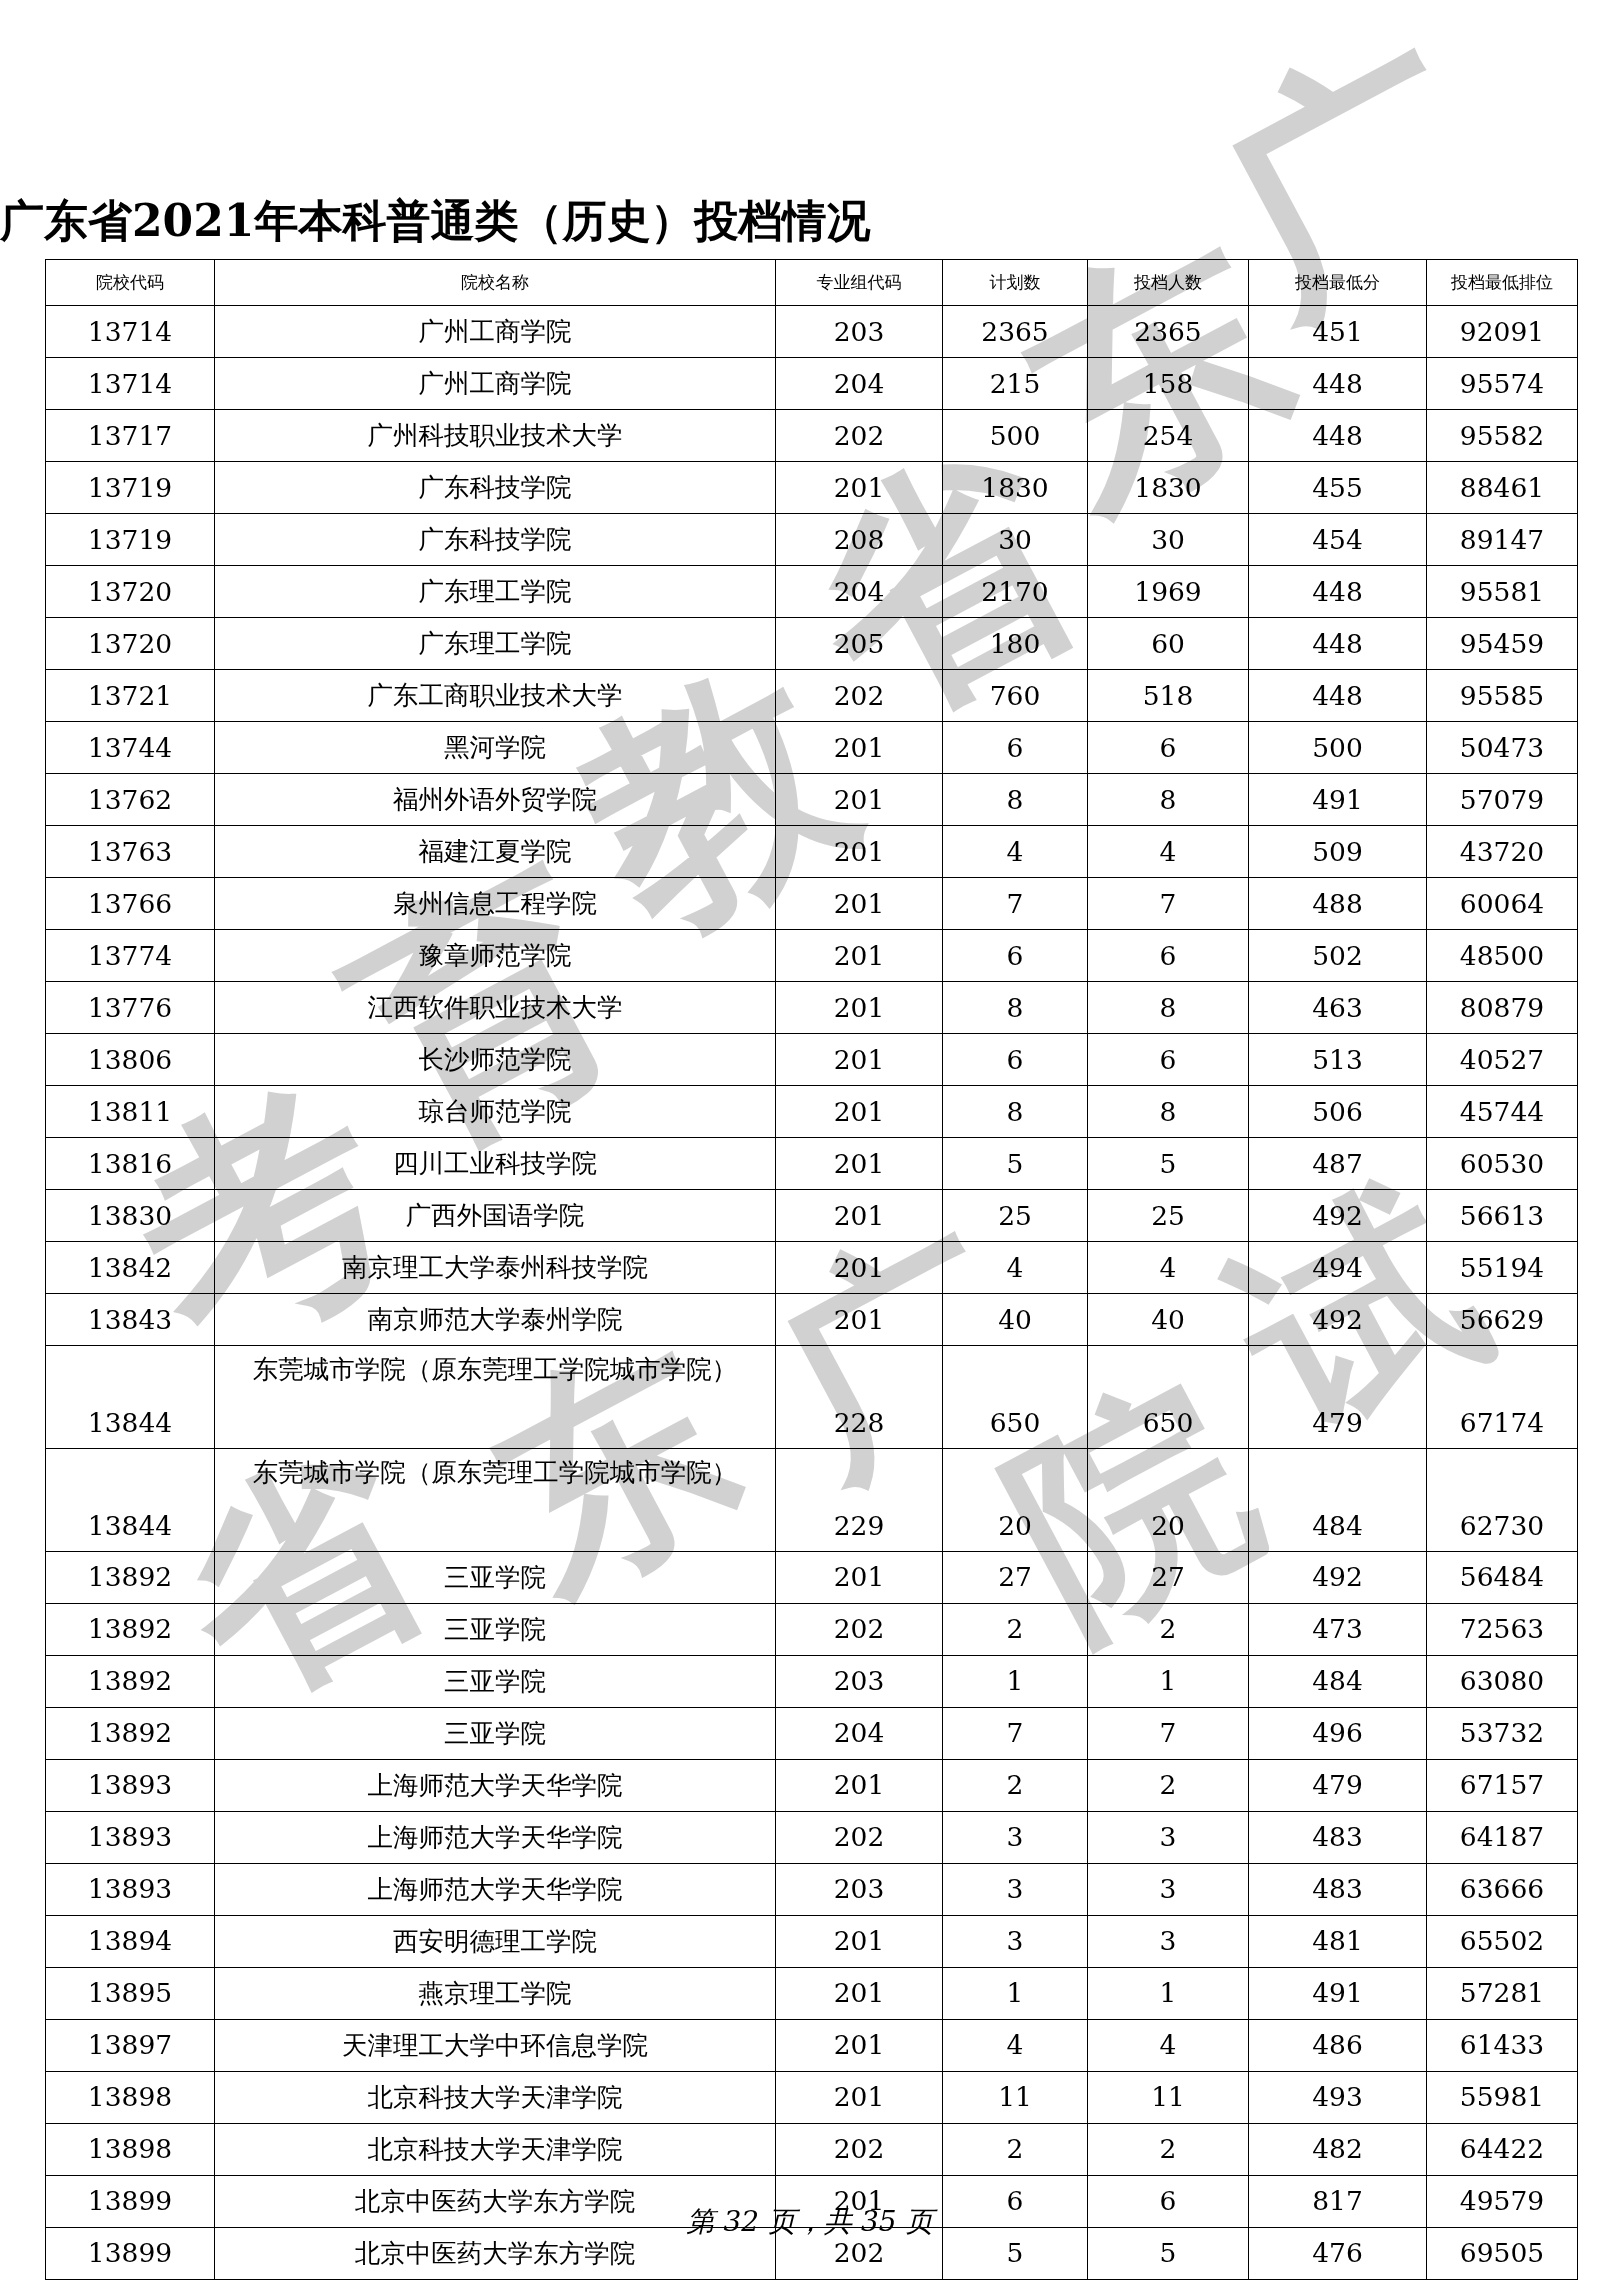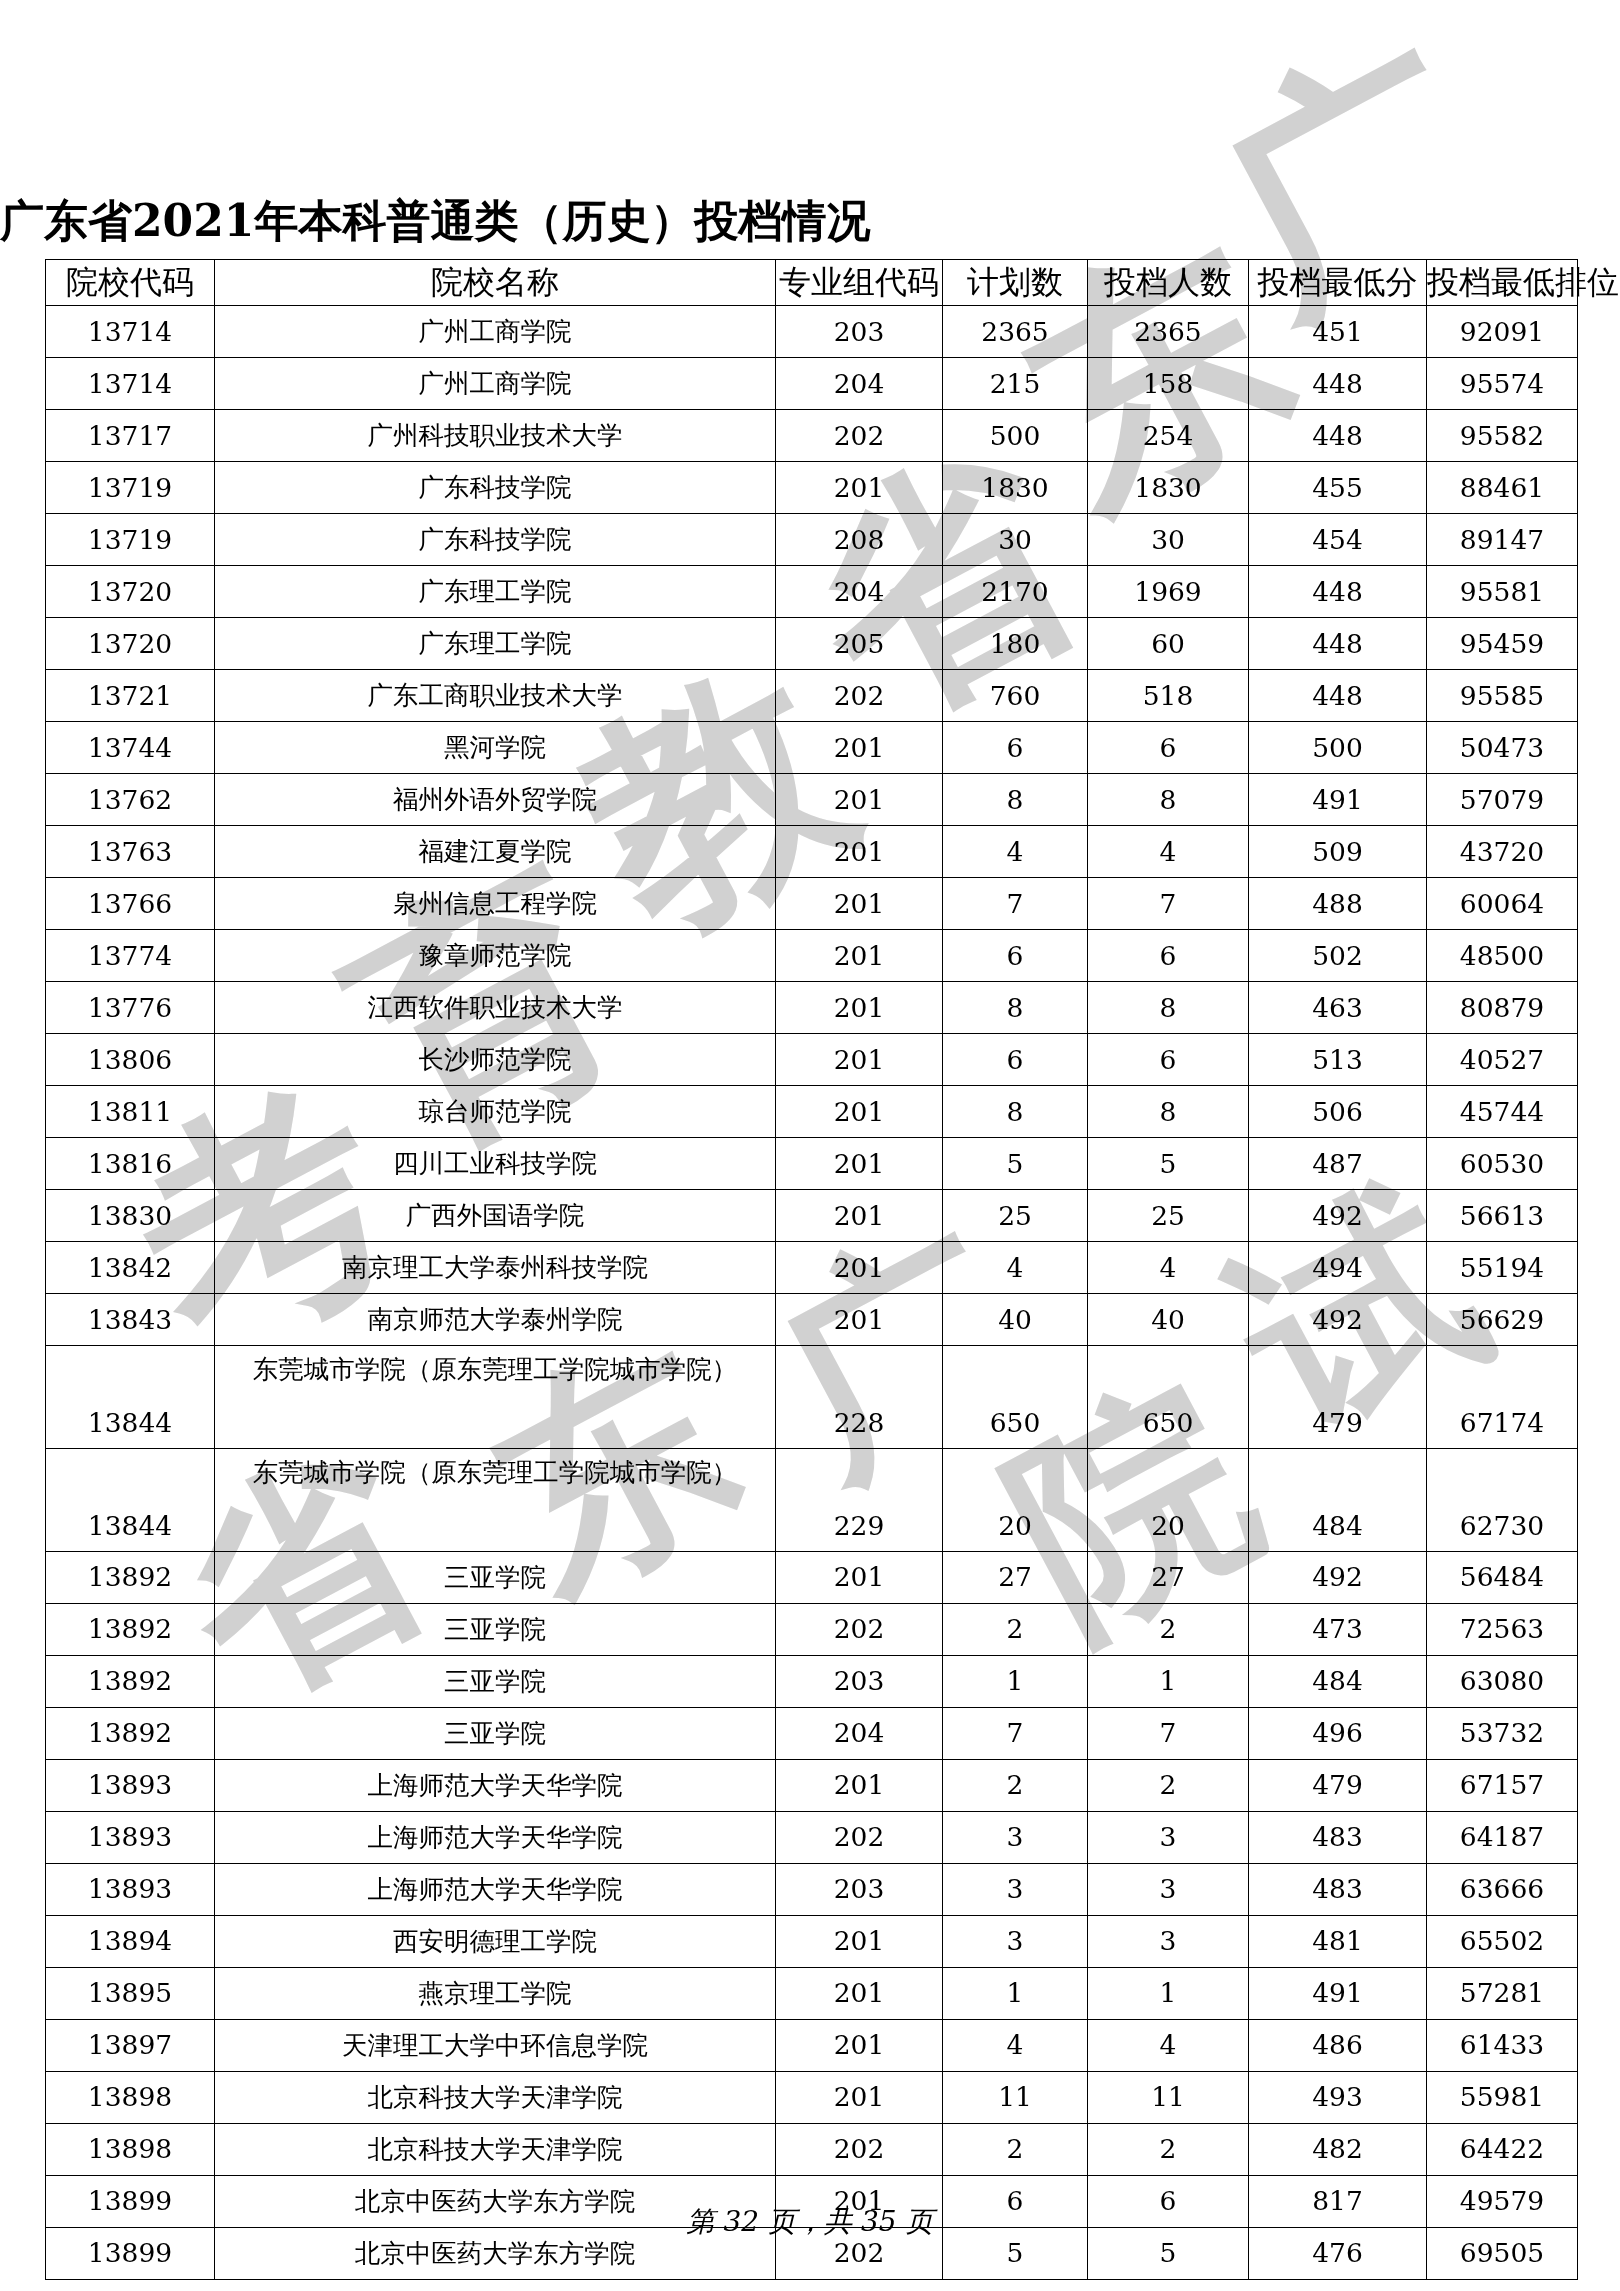--- a/index.html
+++ b/index.html
@@ -72,21 +72,21 @@
   table.report td, table.report th {
     border: 1.5px solid #000;
     padding: 0;
     font-weight: 400;
     color: #000;
     background: transparent;
     vertical-align: middle;
   }
   thead th {
     height: 45px;
-    font-size: 32px;
+    font-size: 17px;
     font-weight: 400;
     text-align: center;
     white-space: nowrap;
   }
   tbody td {
     height: 47px;
     font-size: 26.5px;
     text-align: center;
     line-height: 1.28;
   }

